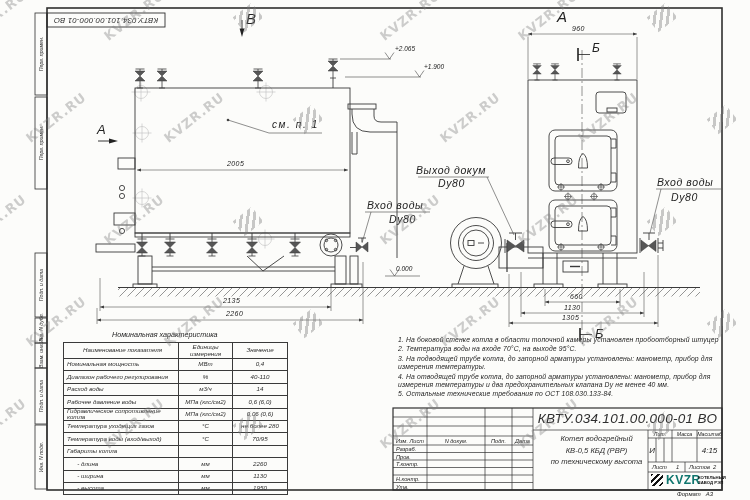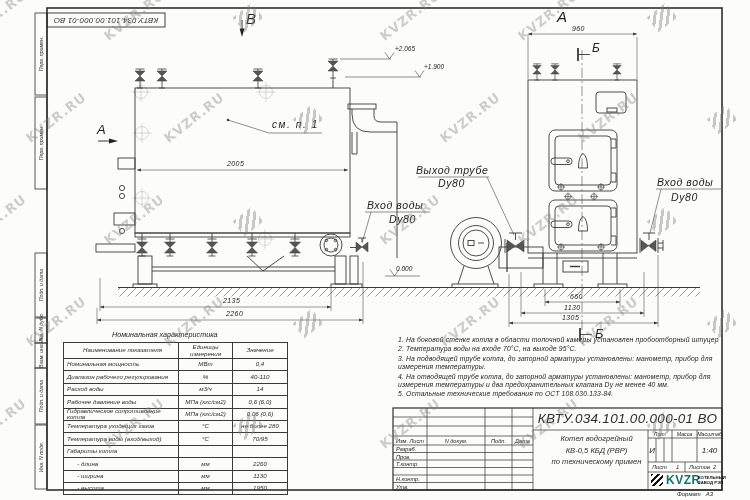--- a/index.html
+++ b/index.html
@@ -339,21 +339,21 @@
   <div class="txt" style="left:97px;top:122px;font-size:13px;">А</div>
   <div class="txt viewlab" style="left:557px;top:8px;">А</div>
   <div class="txt seclab" style="left:592px;top:41px;">Б</div>
   <div class="txt seclab" style="left:595px;top:326px;font-size:13px;">Б</div>
   <div class="txt" style="left:272px;top:119px;font-size:10px;letter-spacing:1.6px;">см. п. 1</div>
 
   <div class="txt lvl" style="left:395px;top:45px;">+2.065</div>
   <div class="txt lvl" style="left:424px;top:63px;">+1.900</div>
   <div class="txt lvl" style="left:396px;top:265px;">0.000</div>
 
-  <div class="txt lab" style="left:416px;top:164px;">Выход трубе</div>
+  <div class="txt lab" style="left:416px;top:164px;">Выход докум</div>
   <div class="txt lab" style="left:438px;top:177px;">Dy80</div>
   <div class="txt lab" style="left:367px;top:199px;">Вход воды</div>
   <div class="txt lab" style="left:389px;top:213px;">Dy80</div>
   <div class="txt lab" style="left:657px;top:176px;">Вход воды</div>
   <div class="txt lab" style="left:671px;top:191px;">Dy80</div>
 
   <div class="txt dim" style="left:227px;top:160px;">2005</div>
   <div class="txt dim" style="left:223px;top:297px;">2135</div>
   <div class="txt dim" style="left:226px;top:310px;">2260</div>
   <div class="txt dim" style="left:572px;top:25px;">960</div>
@@ -441,29 +441,29 @@
   <div class="txt tb-small" style="left:396px;top:446px;">Разраб.</div>
   <div class="txt tb-small" style="left:396px;top:453.5px;">Пров.</div>
   <div class="txt tb-small" style="left:396px;top:461px;">Т.контр.</div>
   <div class="txt tb-small" style="left:396px;top:468.5px;"></div>
   <div class="txt tb-small" style="left:396px;top:476px;">Н.контр.</div>
   <div class="txt tb-small" style="left:396px;top:483.5px;">Утв.</div>
 
   <div id="product-title">
     <span>Котел водогрейный</span>
     <span>КВ-0,5  КБД  (РВР)</span>
-    <span>по техническому примен</span>
+    <span>по техническому высота</span>
   </div>
 
   <div class="txt" style="left:648px;top:431px;width:24px;text-align:center;font-size:5.3px;">Лит.</div>
   <div class="txt" style="left:672px;top:431px;width:25px;text-align:center;font-size:5.3px;">Масса</div>
   <div class="txt" style="left:697px;top:431px;width:25px;text-align:center;font-size:5.3px;">Масштаб</div>
   <div class="txt" style="left:648px;top:446px;width:8px;text-align:center;font-size:8px;">И</div>
   <div class="txt" style="left:672px;top:446px;width:25px;text-align:center;font-size:8px;"></div>
-  <div class="txt" style="left:697px;top:446px;width:25px;text-align:center;font-size:8px;">1:40</div>
+  <div class="txt" style="left:697px;top:446px;width:25px;text-align:center;font-size:8px;">4:15</div>
   <div class="txt" style="left:652px;top:463.5px;font-size:5.8px;">Лист</div>
   <div class="txt" style="left:676px;top:463.5px;font-size:5.8px;">1</div>
   <div class="txt" style="left:689px;top:463.5px;font-size:5.8px;">Листов</div>
   <div class="txt" style="left:713px;top:463.5px;font-size:5.8px;">2</div>
 
   <div id="logo-emblem"></div>
   <div id="logo-text">KVZR</div>
   <div id="company">
     <div>КОТЕЛЬНЫЙ</div>
     <div>ЗАВОД РЭП</div>

